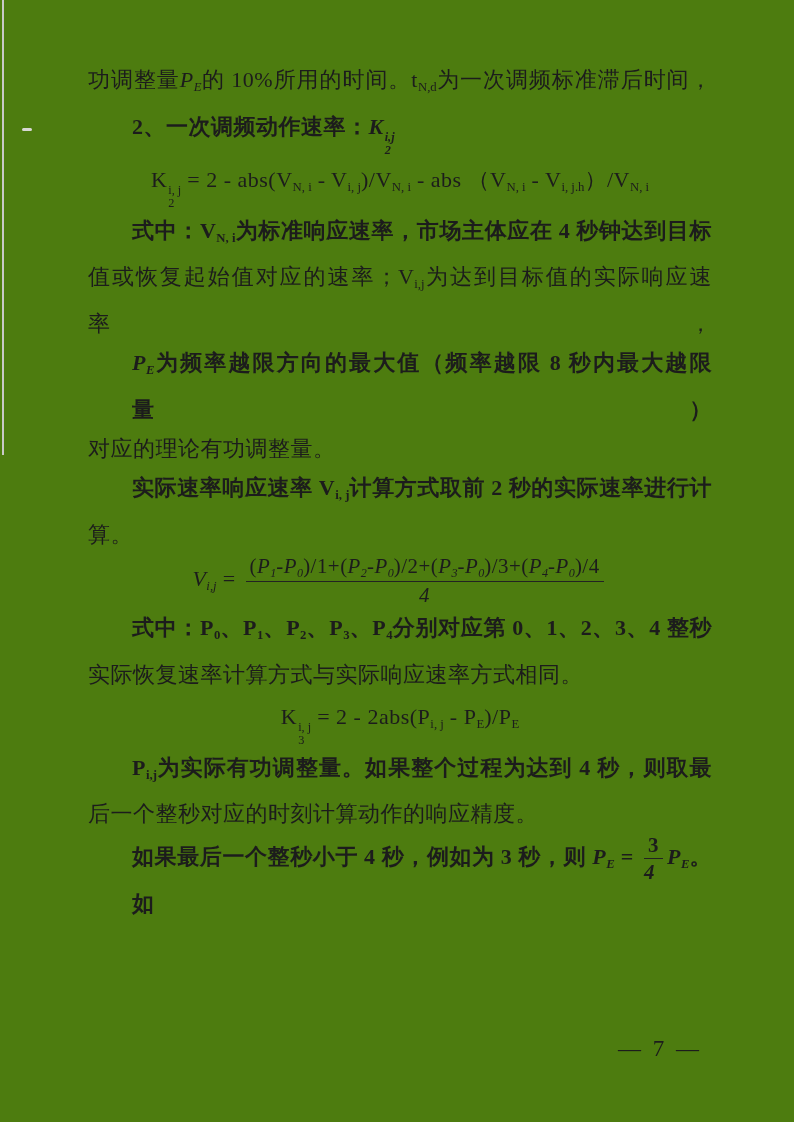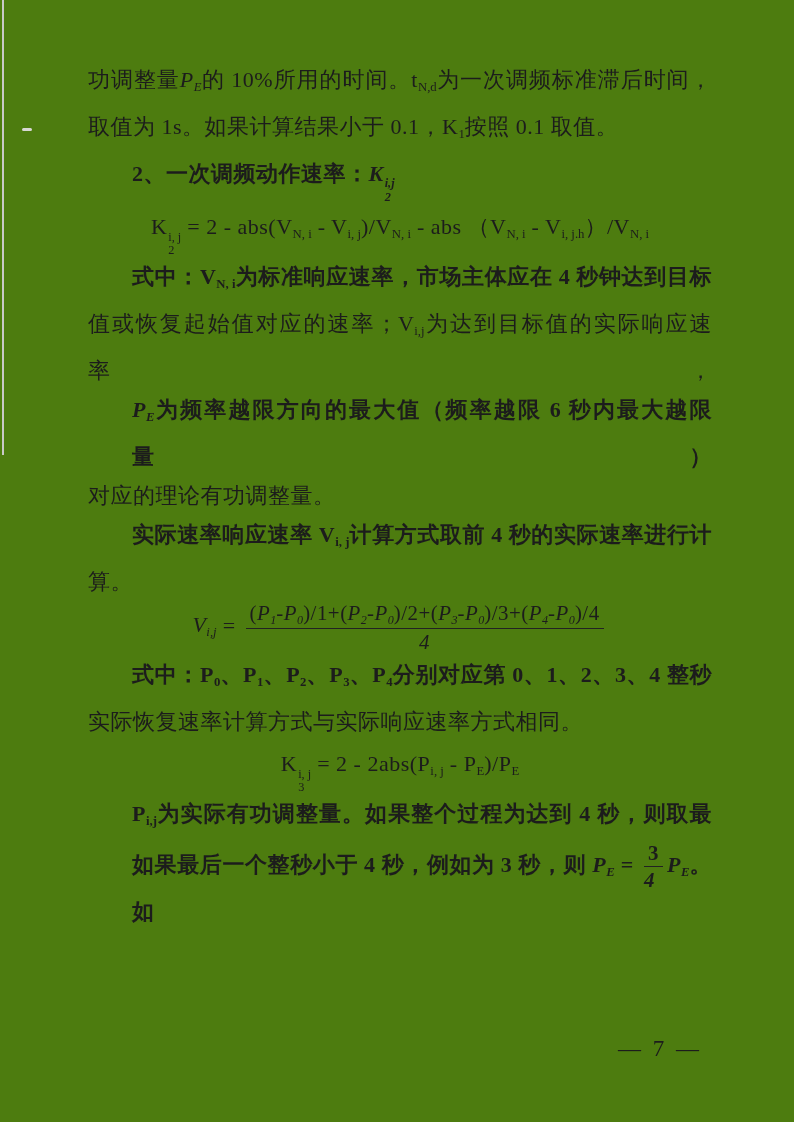--- a/index.html
+++ b/index.html
@@ -54,45 +54,45 @@
   }
 </style>
 </head>
 <body>
 
 <div class="page">
   <div class="scan-edge"></div>
   <div class="scan-smudge"></div>
   <div class="content" id="doc-body">
       <div class="line fill"><span class="frag"><span class="base">功调整量</span></span><span class="frag it"><span class="base">P</span><sub>E</sub></span><span class="frag"><span class="base">的 10%所用的时间。</span></span><span class="frag"><span class="base">t</span><sub>N,d</sub></span><span class="frag"><span class="base">为一次调频标准滞后时间，</span></span></div>
-      <div class="line"><span class="frag"><span class="base">取值为 1s。如果计算结果小于 0.1，</span></span><span class="frag"><span class="base">K</span><sub>1</sub></span><span class="frag"><span class="base">按照 0.1 取值。</span></span></div>
       <div class="line indent"><span class="frag"><span class="base">2、一次调频动作速率：</span></span><span class="frag it"><span class="base">K</span><span class="stack">
             <span class="ssup">i,j</span>
             <span class="ssub">2</span>
           </span></span></div>
       <div class="line center formula-line"><span class="frag"><span class="base">K</span><span class="stack">
             <span class="ssup">i, j</span>
             <span class="ssub">2</span>
           </span></span><span class="frag"><span class="base"> = 2 - abs(</span></span><span class="frag"><span class="base">V</span><sub>N, i</sub></span><span class="frag"><span class="base"> - </span></span><span class="frag"><span class="base">V</span><sub>i, j</sub></span><span class="frag"><span class="base">)/</span></span><span class="frag"><span class="base">V</span><sub>N, i</sub></span><span class="frag"><span class="base"> - abs （</span></span><span class="frag"><span class="base">V</span><sub>N, i</sub></span><span class="frag"><span class="base"> - </span></span><span class="frag"><span class="base">V</span><sub>i, j.h</sub></span><span class="frag"><span class="base">）/</span></span><span class="frag"><span class="base">V</span><sub>N, i</sub></span></div>
       <div class="line indent fill"><span class="frag"><span class="base">式中：</span></span><span class="frag"><span class="base">V</span><sub>N, i</sub></span><span class="frag"><span class="base">为标准响应速率，市场主体应在 4 秒钟达到目标</span></span></div>
       <div class="line fill"><span class="frag"><span class="base">值或恢复起始值对应的速率；</span></span><span class="frag"><span class="base">V</span><sub>i,j</sub></span><span class="frag"><span class="base">为达到目标值的实际响应速率，</span></span></div>
-      <div class="line indent fill"><span class="frag it"><span class="base">P</span><sub>E</sub></span><span class="frag"><span class="base">为频率越限方向的最大值（频率越限 6 秒内最大越限量）</span></span></div>
+      <div class="line indent fill"><span class="frag it"><span class="base">P</span><sub>E</sub></span><span class="frag"><span class="base">为频率越限方向的最大值（频率越限 8 秒内最大越限量）</span></span></div>
       <div class="line"><span class="frag"><span class="base">对应的理论有功调整量。</span></span></div>
-      <div class="line indent fill"><span class="frag"><span class="base">实际速率响应速率 </span></span><span class="frag"><span class="base">V</span><sub>i, j</sub></span><span class="frag"><span class="base">计算方式取前 4 秒的实际速率进行计</span></span></div>
+      <div class="line indent fill"><span class="frag"><span class="base">实际速率响应速率 </span></span><span class="frag"><span class="base">V</span><sub>i, j</sub></span><span class="frag"><span class="base">计算方式取前 2 秒的实际速率进行计</span></span></div>
       <div class="line"><span class="frag"><span class="base">算。</span></span></div>
       <div class="line center formula-line"><span class="frag it"><span class="base">V</span><sub>i,j</sub></span><span class="frag"><span class="base"> = </span></span><span class="frac">
           <span class="num"><span class="frag"><span class="base">(</span></span><span class="frag it"><span class="base">P</span><sub>1</sub></span><span class="frag"><span class="base">-</span></span><span class="frag it"><span class="base">P</span><sub>0</sub></span><span class="frag"><span class="base">)/1+(</span></span><span class="frag it"><span class="base">P</span><sub>2</sub></span><span class="frag"><span class="base">-</span></span><span class="frag it"><span class="base">P</span><sub>0</sub></span><span class="frag"><span class="base">)/2+(</span></span><span class="frag it"><span class="base">P</span><sub>3</sub></span><span class="frag"><span class="base">-</span></span><span class="frag it"><span class="base">P</span><sub>0</sub></span><span class="frag"><span class="base">)/3+(</span></span><span class="frag it"><span class="base">P</span><sub>4</sub></span><span class="frag"><span class="base">-</span></span><span class="frag it"><span class="base">P</span><sub>0</sub></span><span class="frag"><span class="base">)/4</span></span></span>
           <span class="den"><span class="frag it"><span class="base">4</span></span></span>
         </span></div>
       <div class="line indent fill"><span class="frag"><span class="base">式中：</span></span><span class="frag"><span class="base">P</span><sub>0</sub></span><span class="frag"><span class="base">、</span></span><span class="frag"><span class="base">P</span><sub>1</sub></span><span class="frag"><span class="base">、</span></span><span class="frag"><span class="base">P</span><sub>2</sub></span><span class="frag"><span class="base">、</span></span><span class="frag"><span class="base">P</span><sub>3</sub></span><span class="frag"><span class="base">、</span></span><span class="frag"><span class="base">P</span><sub>4</sub></span><span class="frag"><span class="base">分别对应第 0、1、2、3、4 整秒</span></span></div>
       <div class="line"><span class="frag"><span class="base">实际恢复速率计算方式与实际响应速率方式相同。</span></span></div>
       <div class="line center formula-line"><span class="frag"><span class="base">K</span><span class="stack">
             <span class="ssup">i, j</span>
             <span class="ssub">3</span>
           </span></span><span class="frag"><span class="base"> = 2 - 2abs(</span></span><span class="frag"><span class="base">P</span><sub>i, j</sub></span><span class="frag"><span class="base"> - </span></span><span class="frag"><span class="base">P</span><sub>E</sub></span><span class="frag"><span class="base">)/</span></span><span class="frag"><span class="base">P</span><sub>E</sub></span></div>
       <div class="line indent fill"><span class="frag"><span class="base">P</span><sub>i,j</sub></span><span class="frag"><span class="base">为实际有功调整量。如果整个过程为达到 4 秒，则取最</span></span></div>
+      <div class="line"><span class="frag"><span class="base">后一个整秒对应的时刻计算动作的响应精度。</span></span></div>
       <div class="line indent fill"><span class="frag"><span class="base">如果最后一个整秒小于 4 秒，例如为 3 秒，则 </span></span><span class="frag it"><span class="base">P</span><sub>E</sub></span><span class="frag"><span class="base"> = </span></span><span class="frac">
           <span class="num"><span class="frag"><span class="base">3</span></span></span>
           <span class="den"><span class="frag it"><span class="base">4</span></span></span>
         </span><span class="frag it"><span class="base">P</span><sub>E</sub></span><span class="frag"><span class="base">。如</span></span></div>
     </div>
   <div class="page-number">— 7 —</div>
 </div>
 
 </body></html>

